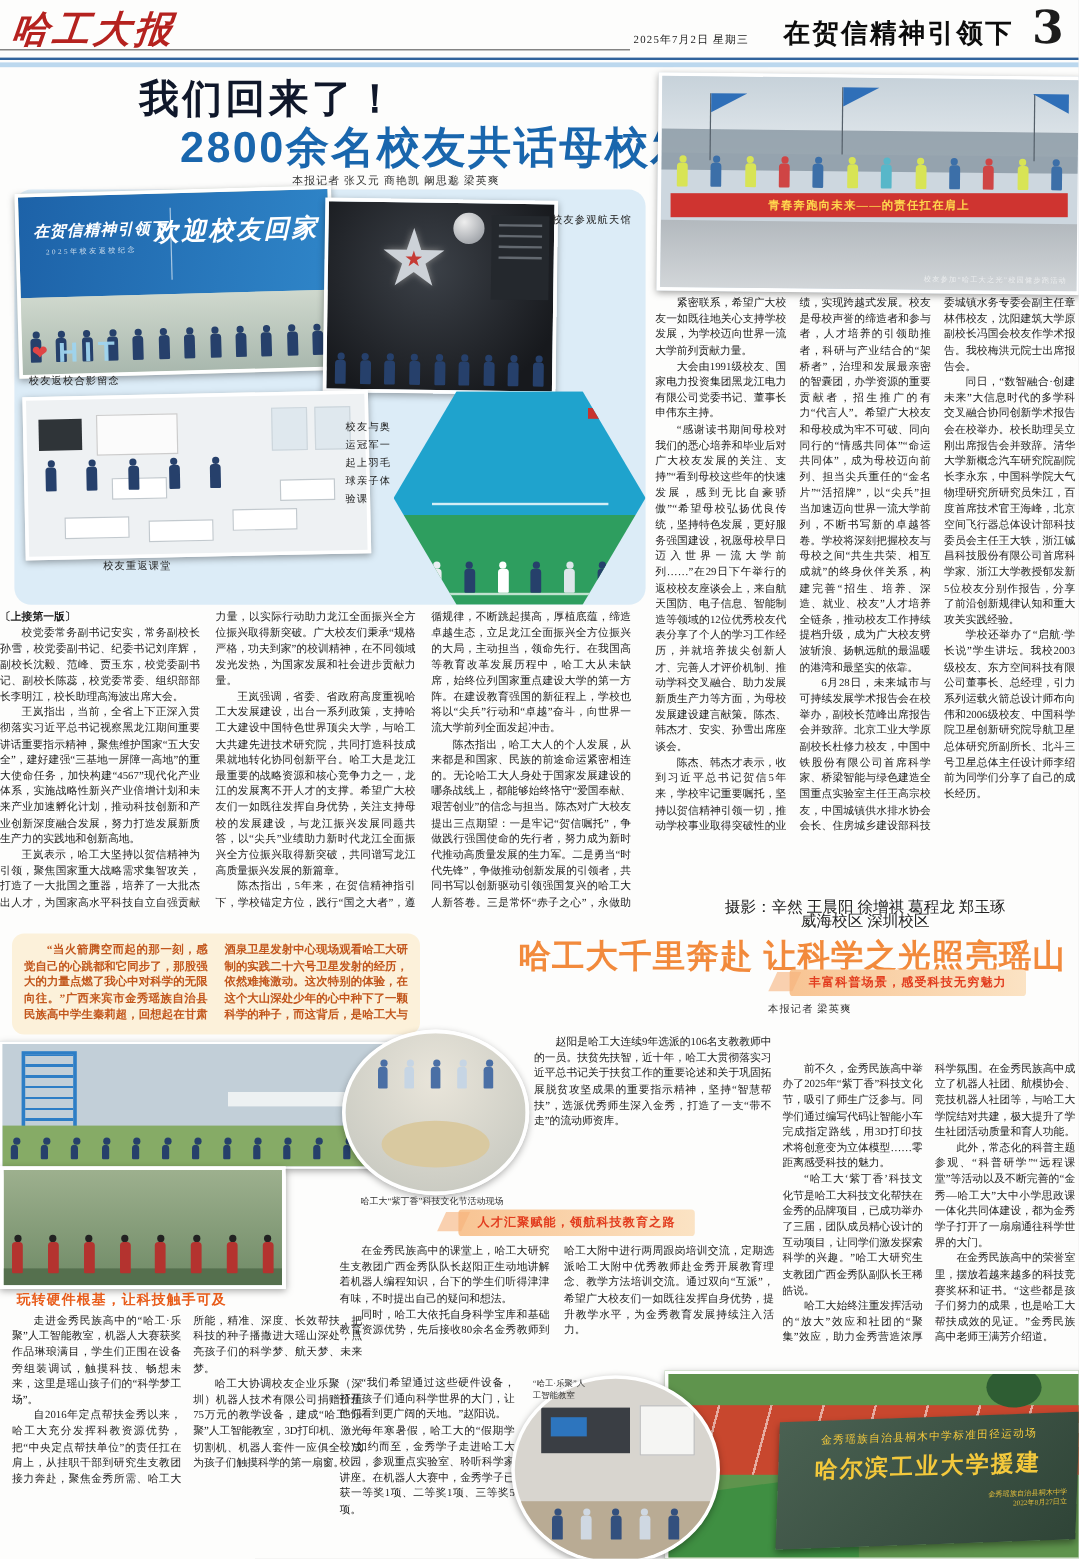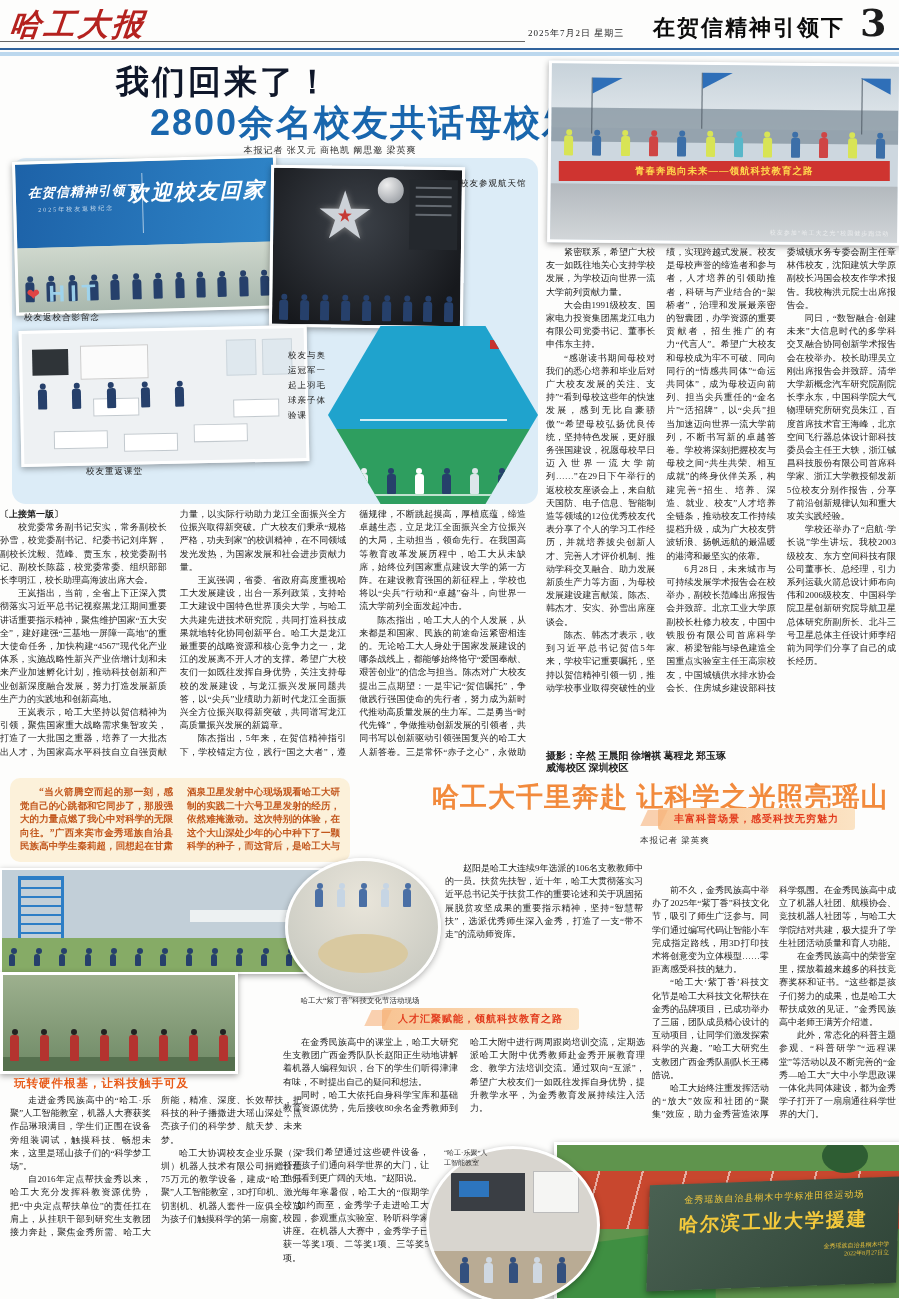--- a/index.html
+++ b/index.html
@@ -72,21 +72,21 @@
         font-weight:bold;letter-spacing:1px;transform:rotate(-.6deg);white-space:nowrap}
   .pr .flagL,.pr .flagR{position:absolute;width:0;height:0;border-top:16px solid #2f6fb8;border-right:30px solid transparent}
   .pr .pole{position:absolute;width:1px;height:56px;background:#55606a}
   .pr .fcap{position:absolute;right:8px;bottom:4px;font-size:6px;color:rgba(255,255,255,.6);letter-spacing:1px}
   
   .cols{column-gap:13px;font-size:9px;line-height:13.2px;text-align:justify;overflow:hidden}
   .cols p{margin:0;text-indent:2em}
   .cols p.lead{text-indent:0;font-weight:bold}
   .lt{left:0;top:508px;width:526px;height:262px;column-count:3}
   .rt{left:546px;top:246px;width:350px;height:498px;column-count:3;column-gap:11px}
-  .credit{left:546px;top:750px;width:350px;font-size:10px;font-weight:bold;color:#222;line-height:12px}
+  .credit{left:546px;top:750px;width:350px;text-align:center;font-size:13px;font-weight:normal;color:#222;line-height:12px}
   
   .a2h{left:432px;top:779px;width:465px;font-size:27px;font-weight:bold;color:#f28a3c;letter-spacing:1px;
        font-family:"Liberation Sans",sans-serif;white-space:nowrap}
   .a2by{left:640px;top:835px;font-size:8.5px;color:#333;letter-spacing:1px}
   .quote{left:10px;top:778px;width:340px;height:84px;background:#fcf1da;border-radius:10px;
          padding:8px 10px;column-count:2;column-gap:14px;font-size:9.5px;font-weight:bold;
          color:#c2571d;line-height:13.5px;text-align:justify;overflow:hidden;box-sizing:border-box}
   .quote p{margin:0;text-indent:2em}
   .launch{left:0;top:868px;width:348px;height:102px;background:#c2cfd8;border-width:2px}
   .launch .tower{position:absolute;left:16px;top:6px;width:40px;height:62px;border:3px solid #2d7ec6;
@@ -261,21 +261,21 @@
         <span class="p" style="background:#cf4545"></span>
         <span class="p" style="background:#3c6fa8"></span>
         <span class="p" style="background:#d8e455"></span>
         <span class="p" style="background:#58b7c9"></span>
         <span class="p" style="background:#d8e455"></span>
         <span class="p" style="background:#3c6fa8"></span>
         <span class="p" style="background:#cf4545"></span>
         <span class="p" style="background:#d8e455"></span>
         <span class="p" style="background:#3c6fa8"></span>
     </div>
-    <div class="bannerline">青春奔跑向未来——领航科技教育之路</div>
+    <div class="bannerline">青春奔跑向未来——的责任扛在肩上</div>
     <div class="fcap">校友参加“哈工大之光”校园健步跑活动</div>
   </div>
 
   <div class="abs cols lt">
     <p class="lead">〔上接第一版〕</p>
     <p>校党委常务副书记安实，常务副校长孙雪，校党委副书记、纪委书记刘庠辉，副校长沈毅、范峰、贾玉东，校党委副书记、副校长陈蕊，校党委常委、组织部部长李明江，校长助理高海波出席大会。</p>
     <p>王岚指出，当前，全省上下正深入贯彻落实习近平总书记视察黑龙江期间重要讲话重要指示精神，聚焦维护国家“五大安全”，建好建强“三基地一屏障一高地”的重大使命任务，加快构建“4567”现代化产业体系，实施战略性新兴产业倍增计划和未来产业加速孵化计划，推动科技创新和产业创新深度融合发展，努力打造发展新质生产力的实践地和创新高地。</p>
     <p>王岚表示，哈工大坚持以贺信精神为引领，聚焦国家重大战略需求集智攻关，打造了一大批国之重器，培养了一大批杰出人才，为国家高水平科技自立自强贡献力量，以实际行动助力龙江全面振兴全方位振兴取得新突破。广大校友们秉承“规格严格，功夫到家”的校训精神，在不同领域发光发热，为国家发展和社会进步贡献力量。</p>
     <p>王岚强调，省委、省政府高度重视哈工大发展建设，出台一系列政策，支持哈工大建设中国特色世界顶尖大学，与哈工大共建先进技术研究院，共同打造科技成果就地转化协同创新平台。哈工大是龙江最重要的战略资源和核心竞争力之一，龙江的发展离不开人才的支撑。希望广大校友们一如既往发挥自身优势，关注支持母校的发展建设，与龙江振兴发展同题共答，以“尖兵”业绩助力新时代龙江全面振兴全方位振兴取得新突破，共同谱写龙江高质量振兴发展的新篇章。</p>
     <p>陈杰指出，5年来，在贺信精神指引下，学校锚定方位，践行“国之大者”，遵循规律，不断跳起摸高，厚植底蕴，缔造卓越生态，立足龙江全面振兴全方位振兴的大局，主动担当，领命先行。在我国高等教育改革发展历程中，哈工大从未缺席，始终位列国家重点建设大学的第一方阵。在建设教育强国的新征程上，学校也将以“尖兵”行动和“卓越”奋斗，向世界一流大学前列全面发起冲击。</p>
@@ -373,22 +373,22 @@
   <div class="abs cols midcont">
     <p>“我们希望通过这些硬件设备，打开孩子们通向科学世界的大门，让他们看到更广阔的天地。”赵阳说。</p>
     <p>每年寒暑假，哈工大的“假期学校”如约而至，金秀学子走进哈工大校园，参观重点实验室、聆听科学家讲座。在机器人大赛中，金秀学子已获一等奖1项、二等奖1项、三等奖5项。</p>
   </div>
 
   <div class="capsule cap3">丰富科普场景，感受科技无穷魅力</div>
   <div class="abs cols rb">
     <p>前不久，金秀民族高中举办了2025年“紫丁香”科技文化节，吸引了师生广泛参与。同学们通过编写代码让智能小车完成指定路线，用3D打印技术将创意变为立体模型……零距离感受科技的魅力。</p>
     <p>“哈工大‘紫丁香’科技文化节是哈工大科技文化帮扶在金秀的品牌项目，已成功举办了三届，团队成员精心设计的互动项目，让同学们激发探索科学的兴趣。”哈工大研究生支教团广西金秀队副队长王稀皓说。</p>
     <p>哈工大始终注重发挥活动的“放大”效应和社团的“聚集”效应，助力金秀营造浓厚科学氛围。在金秀民族高中成立了机器人社团、航模协会、竞技机器人社团等，与哈工大学院结对共建，极大提升了学生社团活动质量和育人功能。</p>
+    <p>此外，常态化的科普主题参观、“科普研学”“远程课堂”等活动以及不断完善的“金秀—哈工大”大中小学思政课一体化共同体建设，都为金秀学子打开了一扇扇通往科学世界的大门。</p>
     <p>在金秀民族高中的荣誉室里，摆放着越来越多的科技竞赛奖杯和证书。“这些都是孩子们努力的成果，也是哈工大帮扶成效的见证。”金秀民族高中老师王满芳介绍道。</p>
-    <p>此外，常态化的科普主题参观、“科普研学”“远程课堂”等活动以及不断完善的“金秀—哈工大”大中小学思政课一体化共同体建设，都为金秀学子打开了一扇扇通往科学世界的大门。</p>
 
   </div>
 
   <div class="photo track abs">
     <div class="red"></div>
     <div class="lawn"></div>
     <div class="tree"></div>
     <div class="monument">
       <div class="m1">金秀瑶族自治县桐木中学标准田径运动场</div>
       <div class="m2">哈尔滨工业大学援建</div>

